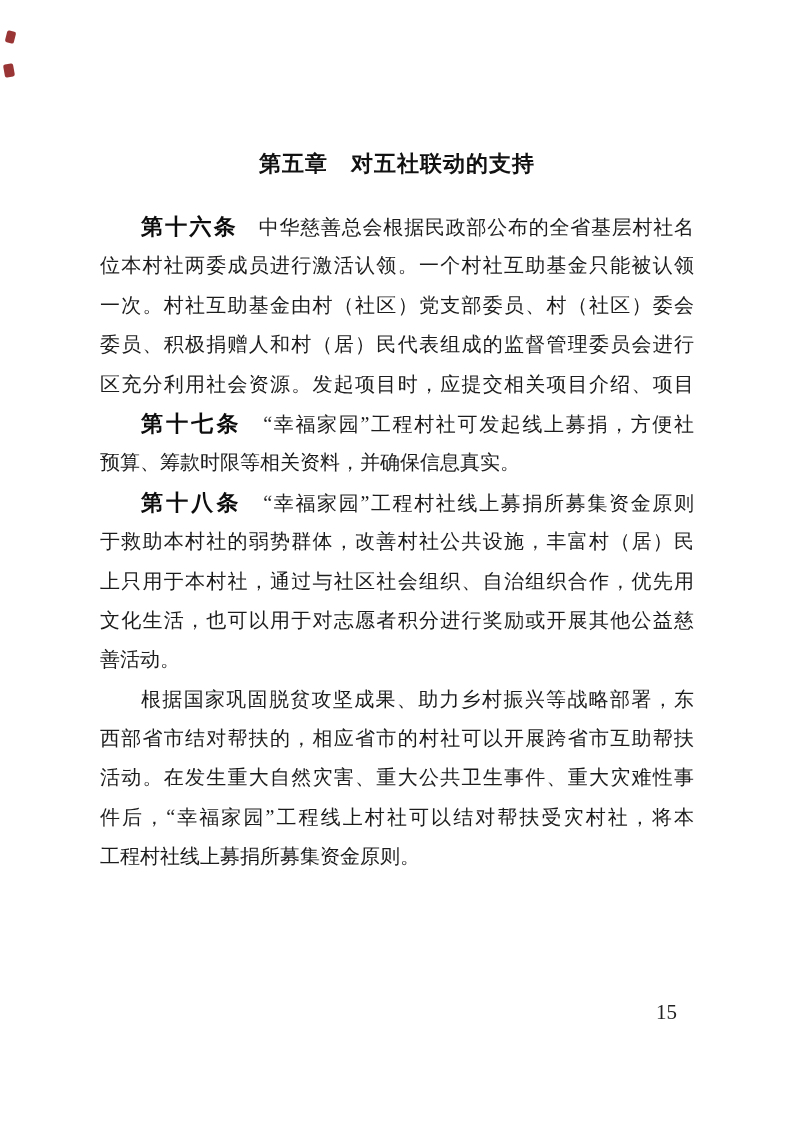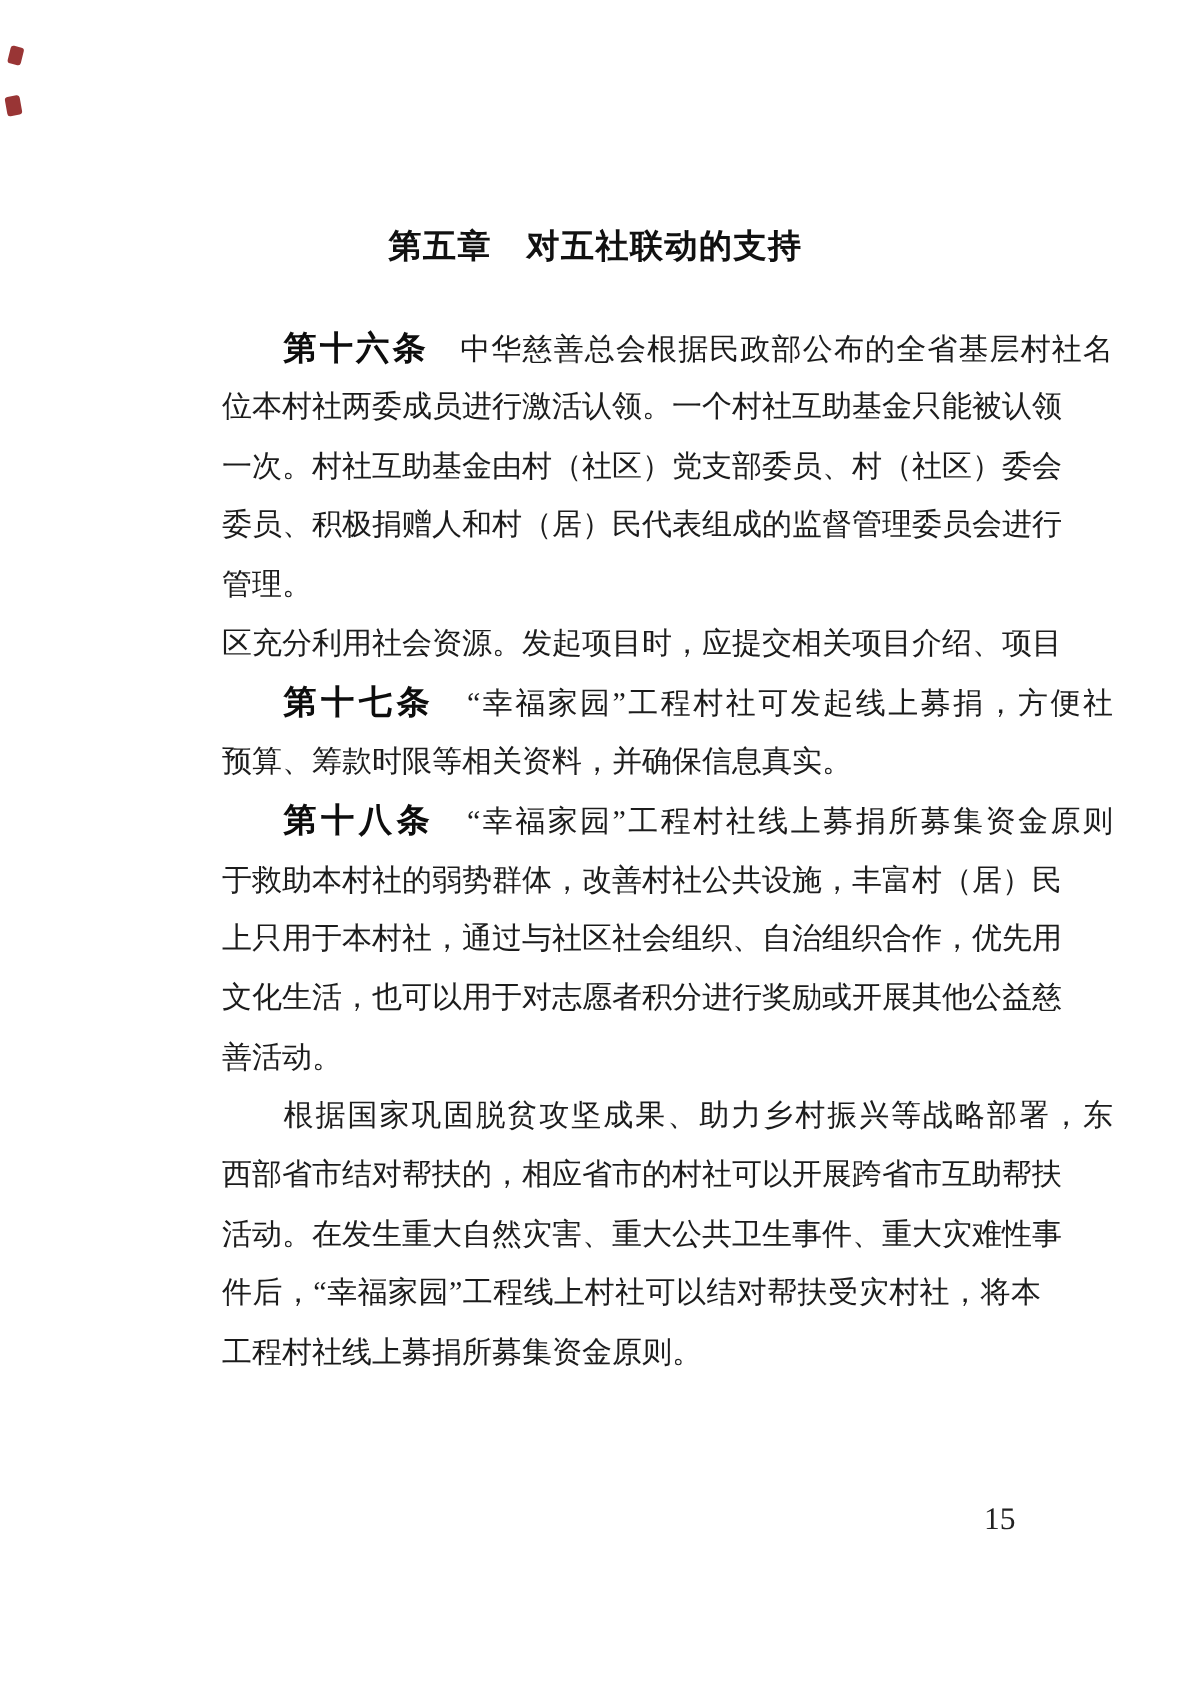--- a/index.html
+++ b/index.html
@@ -27,28 +27,27 @@
   }
   .body-text {
     position: absolute;
     left: 100px;
     top: 206px;
     width: 594px;
     font-size: 20px;
   }
   .line {
     height: 39.4px;
-    line-height: 52px;
+    line-height: 41px;
     text-align: justify;
     text-align-last: justify;
     -moz-text-align-last: justify;
     text-justify: inter-character;
     white-space: nowrap;
     overflow: visible;
-    margin-left: 48px;
   }
   .line.para-first { padding-left: 41px; width: 553px; }
   .line.para-last  { text-align-last: left; -moz-text-align-last: left; }
   .prefix {
     font-family: "Liberation Sans", "DejaVu Sans", sans-serif;
     font-weight: bold;
     font-size: 22px;
     letter-spacing: 1.5px;
     color: #0d0d0d;
   }
@@ -72,21 +71,20 @@
   <span class="red-mark m1"></span>
   <span class="red-mark m2"></span>
 
   <div class="doc-title">第五章　对五社联动的支持</div>
 
   <div class="body-text">
       <div class="line para-first"><span class="prefix">第十六条</span>　中华慈善总会根据民政部公布的全省基层村社名</div>
       <div class="line">位本村社两委成员进行激活认领。一个村社互助基金只能被认领</div>
       <div class="line">一次。村社互助基金由村（社区）党支部委员、村（社区）委会</div>
       <div class="line">委员、积极捐赠人和村（居）民代表组成的监督管理委员会进行</div>
-      <div class="line para-last">管理。</div>
       <div class="line">区充分利用社会资源。发起项目时，应提交相关项目介绍、项目</div>
       <div class="line para-first"><span class="prefix">第十七条</span>　“幸福家园”工程村社可发起线上募捐，方便社</div>
       <div class="line para-last">预算、筹款时限等相关资料，并确保信息真实。</div>
       <div class="line para-first"><span class="prefix">第十八条</span>　“幸福家园”工程村社线上募捐所募集资金原则</div>
       <div class="line">于救助本村社的弱势群体，改善村社公共设施，丰富村（居）民</div>
       <div class="line">上只用于本村社，通过与社区社会组织、自治组织合作，优先用</div>
       <div class="line">文化生活，也可以用于对志愿者积分进行奖励或开展其他公益慈</div>
       <div class="line para-last">善活动。</div>
       <div class="line para-first">根据国家巩固脱贫攻坚成果、助力乡村振兴等战略部署，东</div>
       <div class="line">西部省市结对帮扶的，相应省市的村社可以开展跨省市互助帮扶</div>

